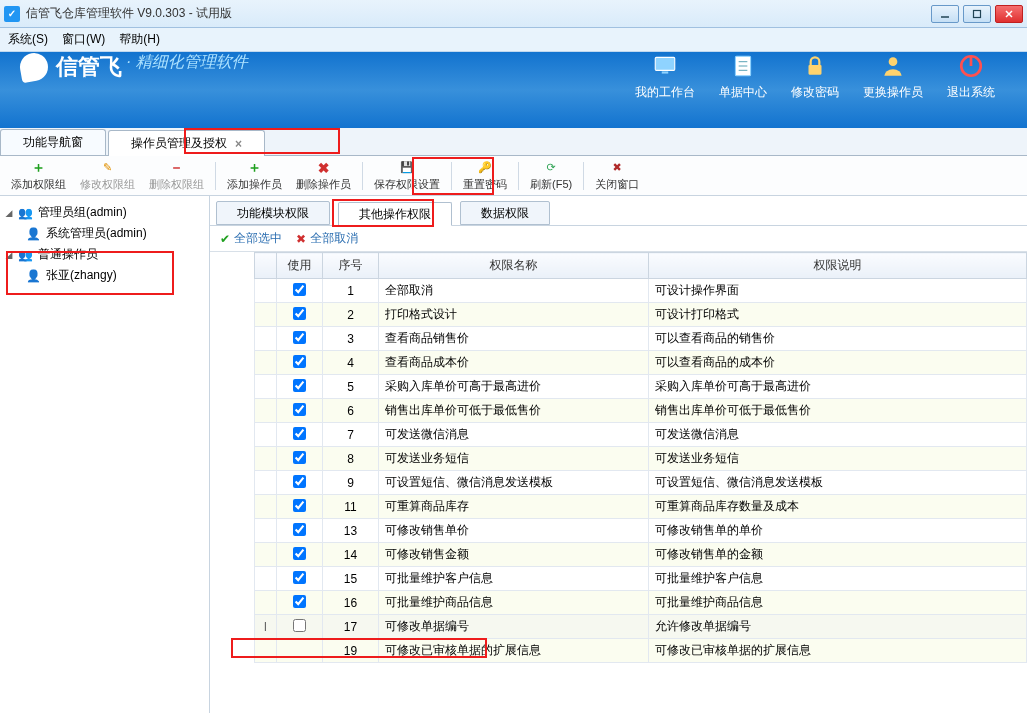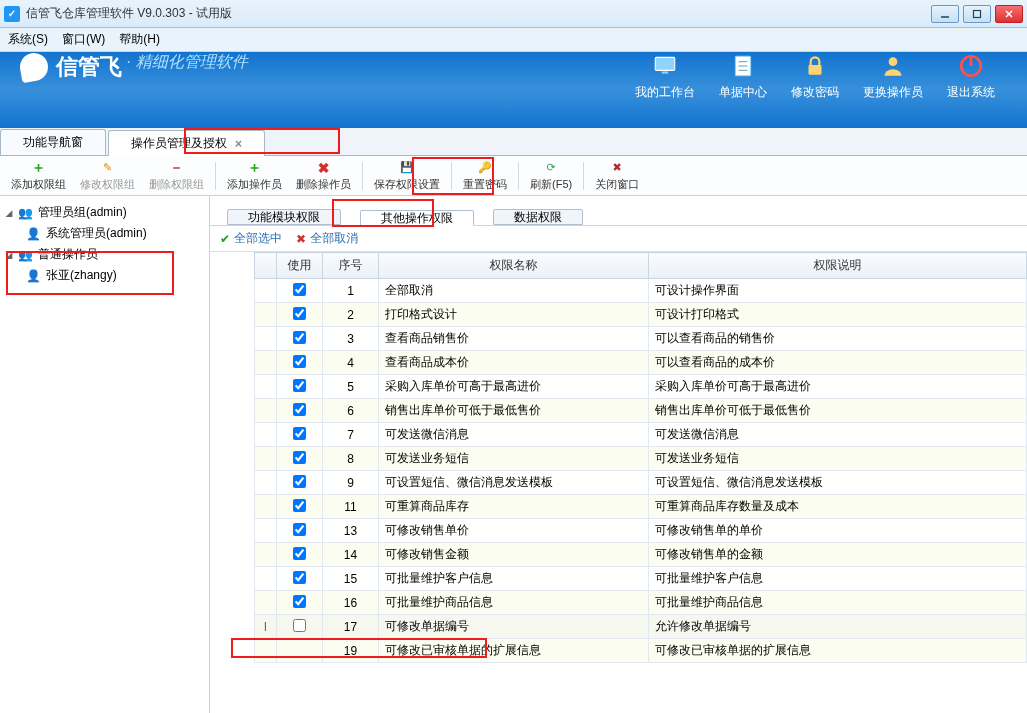--- a/index.html
+++ b/index.html
@@ -36,21 +36,21 @@
 
 .workspace { display: flex; height: calc(100% - 28px - 24px - 76px - 28px - 40px); }
 .tree-pane { width: 210px; border-right: 1px solid #c8d4e0; padding: 6px 4px; background: #fff; }
 .tree-node { display: flex; align-items: center; gap: 4px; padding: 2px 0; cursor: pointer; }
 .tree-toggle { width: 10px; height: 10px; display:flex; align-items:center; justify-content:center; color:#666; font-size:9px; }
 .tree-icon { width: 16px; height: 16px; display:flex; align-items:center; justify-content:center; }
 .tree-children { padding-left: 22px; }
 
 .main-pane { flex: 1; display: flex; flex-direction: column; }
 .subtabs { height: 30px; display: flex; align-items: flex-end; padding: 4px 6px 0; gap: 8px; border-bottom: 1px solid #c8d4e0; }
-.subtab { height: 16px; padding: 0 20px; border: 1px solid #b0c0d0; background: #f0f5fb; display: flex; align-items: center; border-radius: 2px 2px 0 0; cursor: pointer; margin-left: 11px; }
+.subtab { height: 24px; padding: 0 20px; border: 1px solid #b0c0d0; background: #f0f5fb; display: flex; align-items: center; border-radius: 2px 2px 0 0; cursor: pointer; }
 .subtab.active { background: #fff; border-bottom-color: #fff; position: relative; top: 1px; }
 
 .filterbar { height: 26px; display: flex; align-items: center; padding: 0 10px; gap: 14px; border-bottom: 1px solid #d8e0e8; }
 .filter-btn { display: flex; align-items: center; gap: 4px; color: #2a6db0; cursor: pointer; }
 
 .grid-wrap { flex: 1; overflow: auto; padding-left: 44px; }
 .grid { width: 100%; border-collapse: collapse; }
 .grid th { background: linear-gradient(#fafcff, #eaf0f8); border: 1px solid #cbd5e0; padding: 4px 6px; font-weight: normal; color: #333; text-align: center; height: 22px; }
 .grid td { border: 1px solid #e2e8f0; padding: 3px 6px; height: 21px; }
 .grid tr:nth-child(even) td { background: #fbfdf0; }

